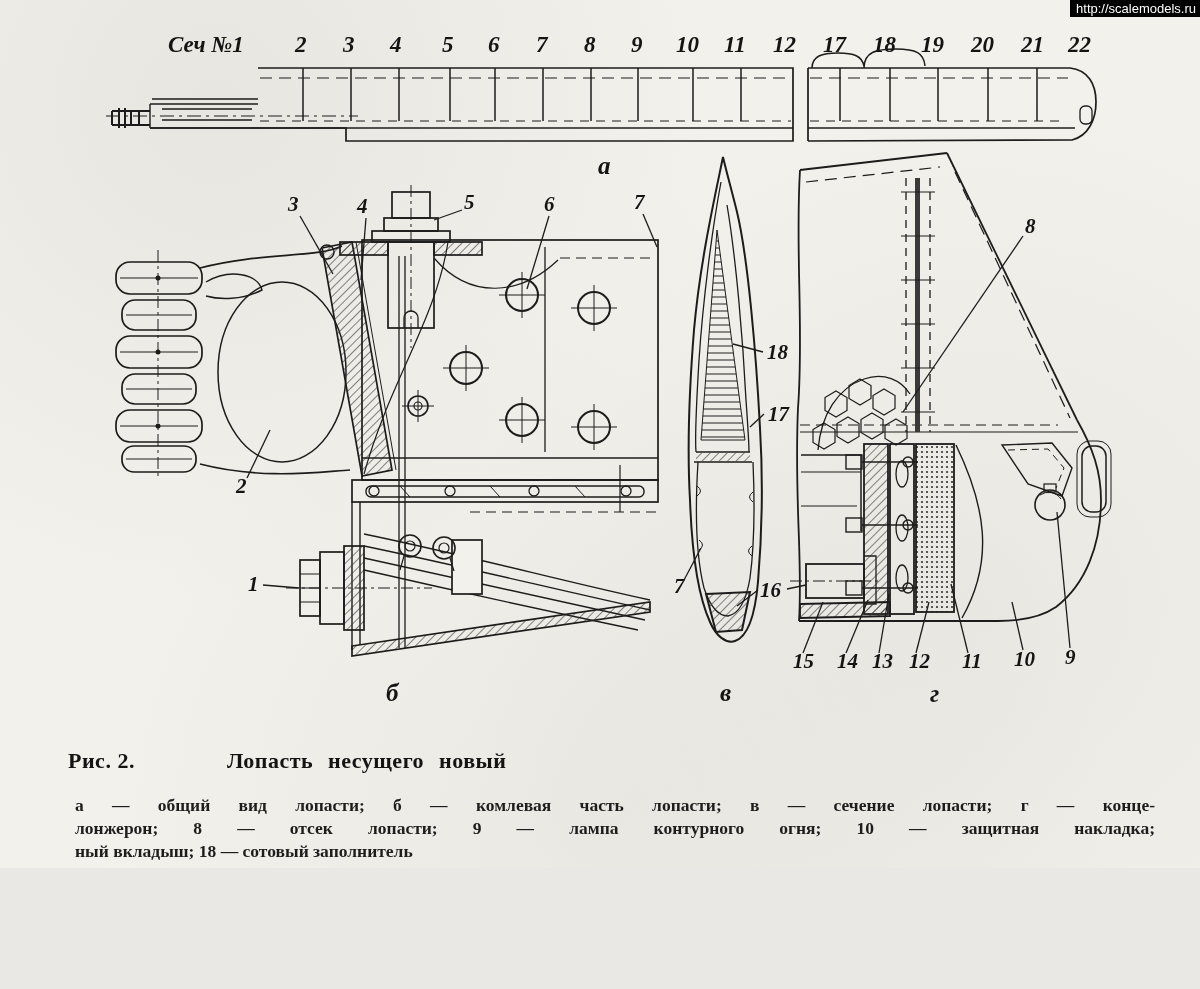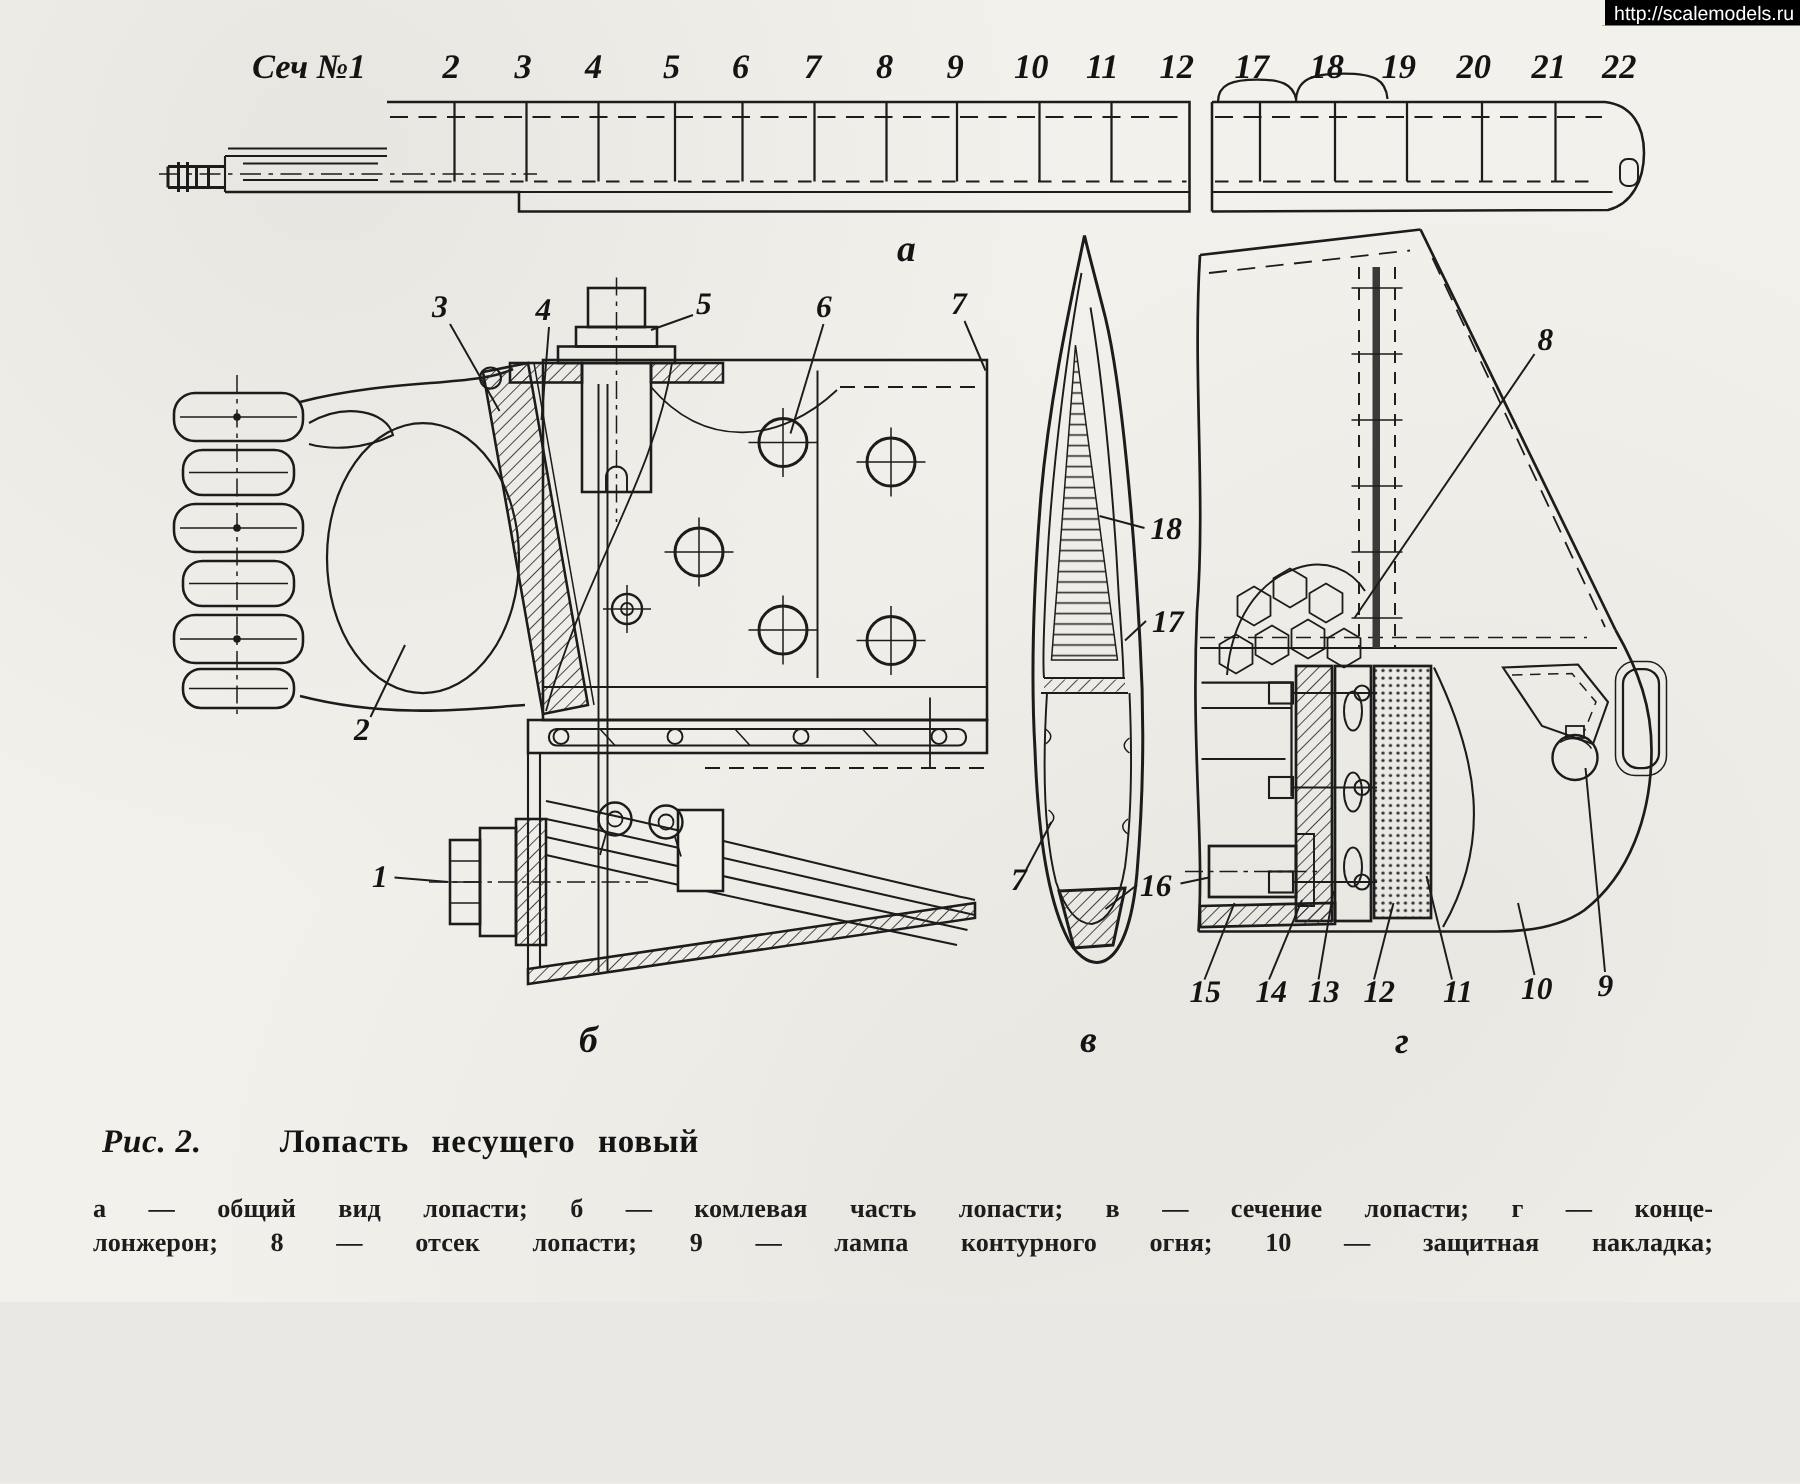--- a/index.html
+++ b/index.html
@@ -25,24 +25,24 @@
     font-family:"Liberation Sans", sans-serif;
     font-size:13px;line-height:17px;
     border-left:2px solid #f2f1ec;
   }
   svg.figure{position:absolute;top:0;left:0;}
   .caption{
     position:absolute;top:748px;left:68px;
     font-size:22px;font-weight:bold;letter-spacing:.5px;
     white-space:nowrap;
   }
-  .caption .fig-no{display:inline-block;margin-right:52px;font-style:italic;}
+  .caption .fig-no{display:inline-block;margin-right:92px;}
   .caption .fig-title{word-spacing:9px;}
   .legend{
-    position:absolute;top:794px;left:62px;width:1080px;
+    position:absolute;top:794px;left:75px;width:1080px;
     font-size:17.5px;font-weight:bold;color:#1d1d1d;
   }
   .legend-line{
     height:23px;line-height:23px;
     text-align:justify;text-align-last:justify;
     white-space:nowrap;
   }
   .legend-line.last{text-align:left;text-align-last:left;}
   text{user-select:none;}
 </style>
@@ -324,15 +324,16 @@
     </g>
   </svg>
 
   <div class="caption">
     <span class="fig-no">Рис. 2.</span><span class="fig-title">Лопасть несущего новый</span>
   </div>
 
   <div class="legend">
     <div class="legend-line">а — общий вид лопасти;  б — комлевая часть лопасти;  в — сечение лопасти;  г — конце-</div>
     <div class="legend-line">лонжерон;  8 — отсек лопасти;  9 — лампа контурного огня;  10 — защитная накладка;</div>
+    <div class="legend-line last">ный вкладыш;  18 — сотовый заполнитель</div>
   </div>
 
 </div>
 
 </body></html>

